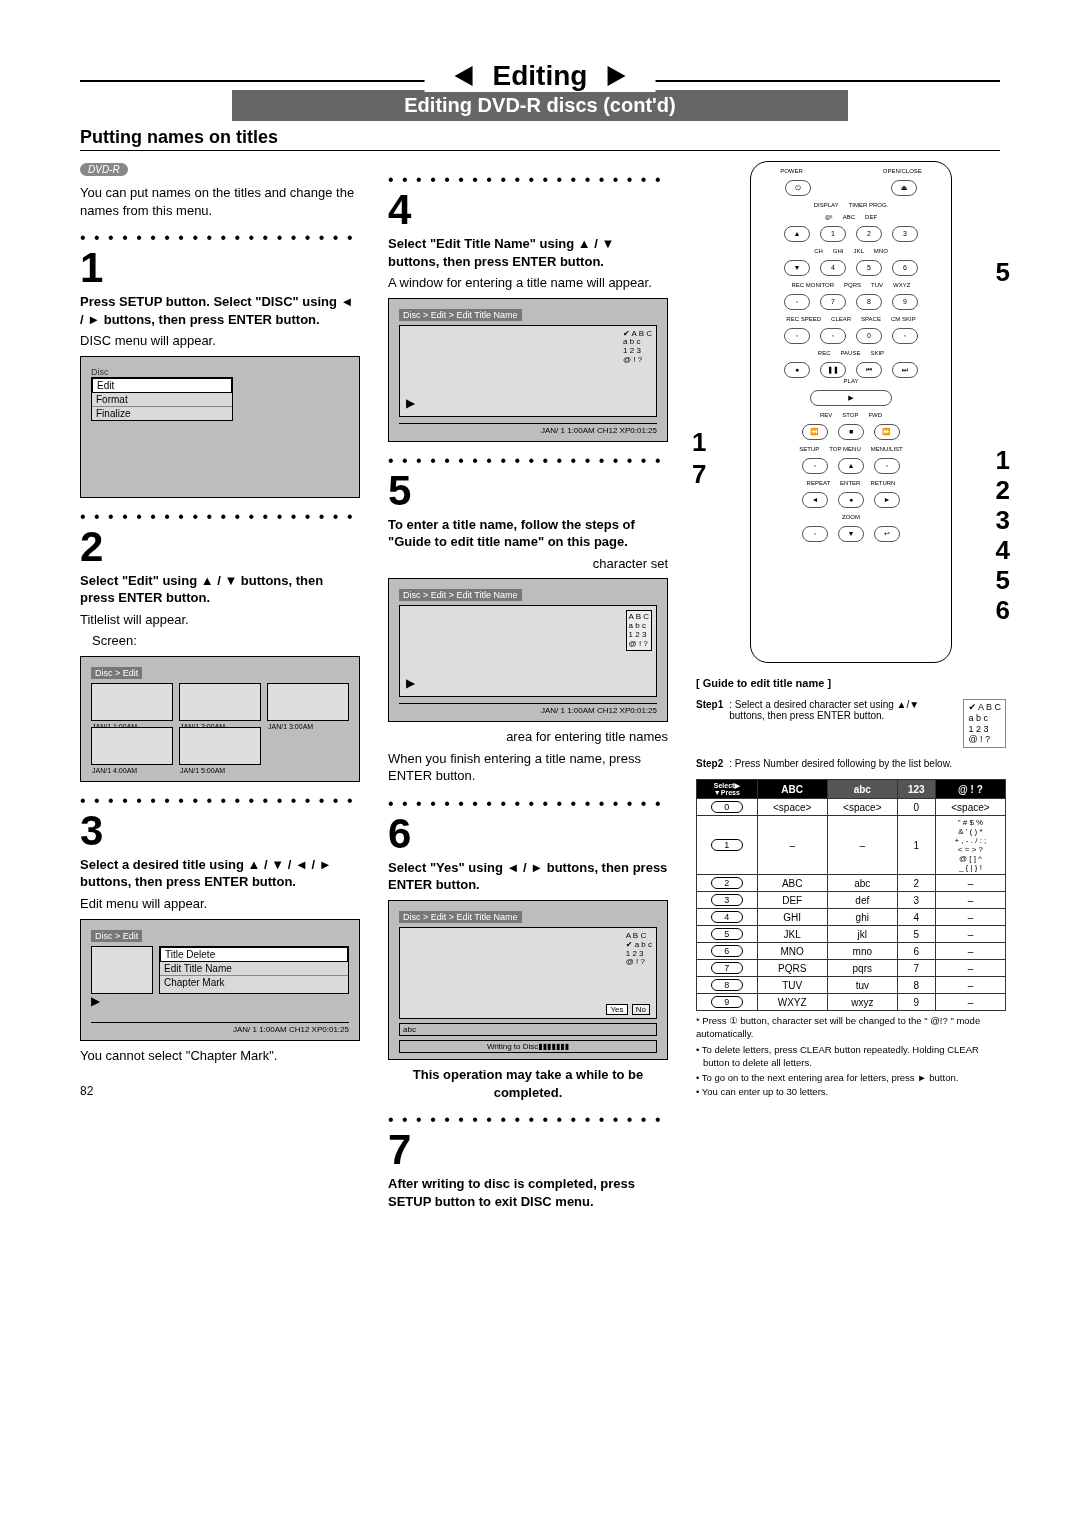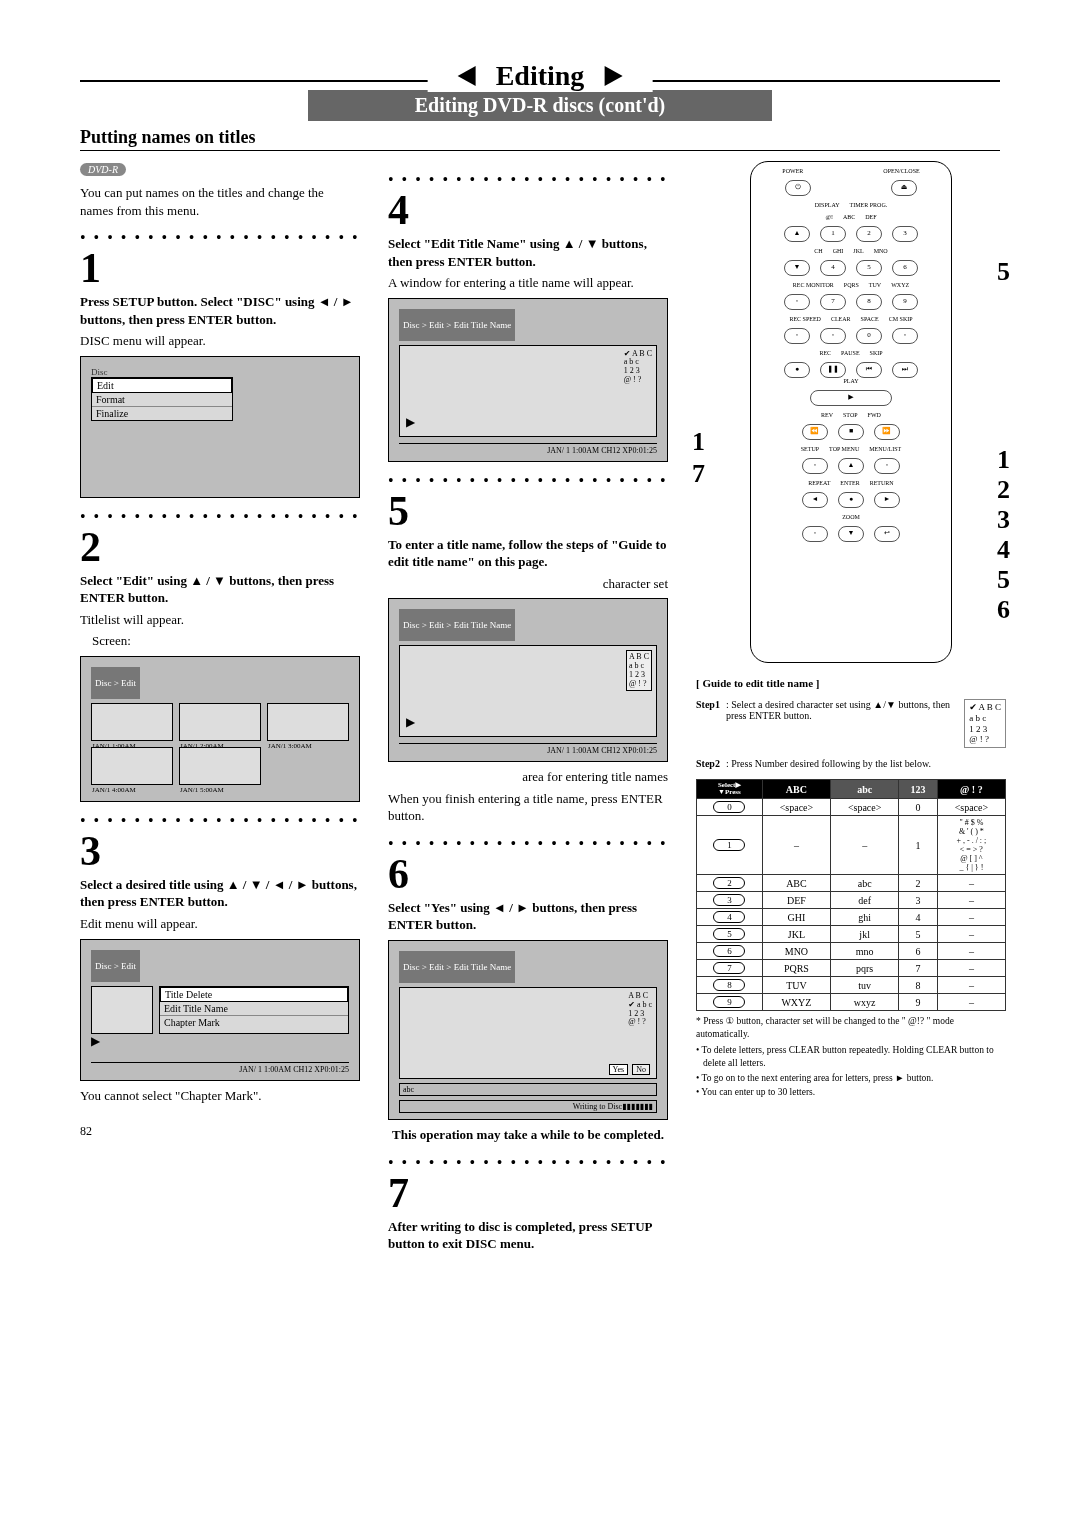--- a/index.html
+++ b/index.html
@@ -8,21 +8,20 @@
   background: #fff;
   font-family: Arial, Helvetica, sans-serif;
   font-size: 13px;
   color: #000;
   width: 1080px;
 }
 .page {
   width: 920px;
   margin: 80px auto 40px auto;
   position: relative;
-  font-family: Liberation Serif, serif;
 }
 .hdr-rule {
   border-top: 2px solid #000;
   position: relative;
   margin-bottom: 8px;
 }
 .hdr-chip {
   position: absolute;
   left: 50%;
   top: -22px;
@@ -43,21 +42,21 @@
 .chev-l { border-top: 10px solid transparent; border-bottom: 10px solid transparent; border-right: 18px solid #000; }
 .chev-r { border-top: 10px solid transparent; border-bottom: 10px solid transparent; border-left: 18px solid #000; }
 .chev-l::after { content:""; position:absolute; }
 .sub-band {
   background: #666;
   color: #fff;
   text-align: center;
   font-size: 20px;
   font-weight: bold;
   padding: 4px 0;
-  width: 464px;
+  width: 616px;
   margin: 4px auto 6px auto;
 }
 .sub2 {
   font-size: 18px;
   font-weight: bold;
   border-bottom: 1px solid #000;
   padding-bottom: 2px;
   margin-bottom: 10px;
 }
 .cols {
@@ -124,38 +123,38 @@
   position: relative;
   font-size: 7px;
 }
 .thumb span { position: absolute; bottom: -10px; left: 0; }
 .small-playfield {
   background: #ddd;
   border: 1px solid #000;
   height: 90px;
   position: relative;
 }
-.bc { font-size: 9px; color: #fff; background:#777; padding:11px 4px; display:inline-block; margin-bottom:4px; }
+.bc { font-size: 9px; color: #fff; background:#777; padding:1px 4px; display:inline-block; margin-bottom:4px; }
 .charset {
   position: absolute;
   right: 4px; top: 4px;
   font-size: 8px;
   line-height: 1.1;
   text-align: left;
 }
 .charset .check::before { content: "✔ "; }
 .foot-bar {
   border-top: 1px solid #000;
   margin-top: 6px;
   padding-top: 2px;
   font-size: 8px;
   display: flex;
   justify-content: flex-end;
 }
-.write-bar { font-size:8px; border:1px solid #000; display:flex; justify-content:flex-end; padding:1px 3px; margin-top:4px; }
+.write-bar { font-size:8px; border:1px solid #000; display:flex; justify-content:center; padding:1px 3px; margin-top:4px; }
 .yesno { position:absolute; bottom:4px; right:6px; font-size:8px; }
 .yesno span { border:1px solid #000; padding:0 3px; margin-left:2px; background:#eee; }
 
 .remote-wrap { position: relative; }
 .remote {
   width: 200px;
   height: 500px;
   border: 1px solid #000;
   border-radius: 18px;
   margin: 0 auto;

